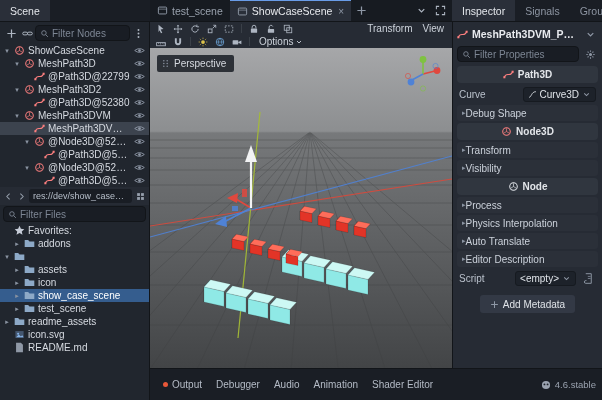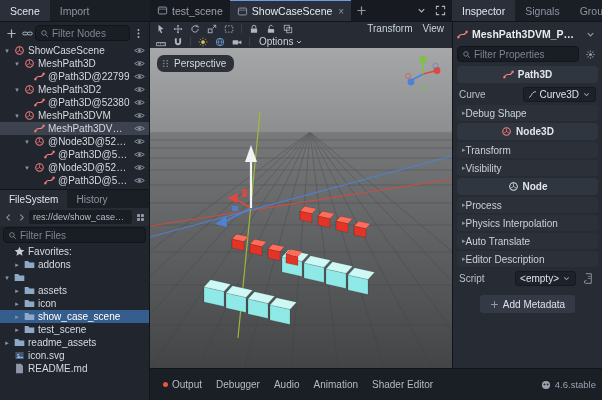--- a/index.html
+++ b/index.html
@@ -45,21 +45,21 @@
 
 .vp{position:absolute;left:150px;top:22px;width:302px;bottom:16px;background:#262b34;overflow:hidden}
 .vtr{height:13px;display:flex;align-items:center;gap:3px;padding:0 4px}
 .vicons{display:flex;align-items:center;gap:3px}
 .vicons .tbtn{width:14px;height:12px}
 .vicons .ic{width:10px;height:10px}
 .sep{width:1px;height:9px;background:#3a4048;margin:0 2px;display:inline-block}
 .vmenus{margin-left:auto;display:flex;gap:2px}
 .vmenu{font-size:10px;color:#ccd2da;padding:0 4px;display:flex;align-items:center;gap:2px;white-space:nowrap}
 .vp-canvas{position:absolute;top:26px;left:0;right:0;bottom:0}
-.persp{position:absolute;left:7px;top:7px;height:17px;display:flex;align-items:center;gap:4px;padding:0 8px 0 4px;border-radius:7px;background:rgba(25,29,36,.85);font-size:10px;color:#d6dae0}
+.persp{position:absolute;left:7px;top:7px;height:17px;display:flex;align-items:center;gap:4px;padding:0 8px 0 4px;border-radius:2px;background:rgba(25,29,36,.85);font-size:10px;color:#d6dae0}
 .persp .ic{width:9px;height:9px;color:#8a93a1}
 
 .insp{position:absolute;left:452px;top:22px;right:0;bottom:16px;background:#262b34;border-left:1px solid #121519;overflow:hidden;display:flex;flex-direction:column;padding:2px 4px}
 .insp-head{height:20px;flex:none;display:flex;align-items:center;gap:4px}
 .insp-head .name{flex:1;font-size:10.5px;font-weight:bold;color:#e8eaee;overflow:hidden;white-space:nowrap;text-overflow:ellipsis}
 .insp-filter{height:20px;flex:none;display:flex;align-items:center;gap:3px}
 .iitems{display:flex;flex-direction:column;gap:2px;margin-top:2px}
 .cat{height:17px;background:#30363f;border-radius:4px;display:flex;align-items:center;justify-content:center;gap:4px;font-size:10px;color:#e3e6ea;font-weight:bold}
 .sec{height:16px;background:#2b3039;border-radius:3px;display:flex;align-items:center;padding:0 5px;font-size:10px;color:#ccd2db}
 .sec .caret{font-size:7px;color:#8a93a1}
@@ -223,21 +223,20 @@
         <circle cx="11" cy="13" r="1.3" fill="currentColor"></circle>
       </symbol>
 </defs>
 </svg>
 
 <div class="app">
 
   <div class="topbar">
     <div class="ldt" id="ldt">
         <div class="dtab active">Scene</div>
-        <div class="dtab">Import</div>
       </div>
     <div class="stabs-wrap">
       <div class="stabs" id="stabs">
           <div class="stab">
             <svg class="ic c-dim">
               <use href="#scene"></use>
             </svg>
             <span>test_scene</span>
           </div>
           <div class="stab active">
@@ -423,24 +422,20 @@
           <svg class="ic c-red">
             <use href="#path3d"></use>
           </svg>
           <span class="tlabel">@Path3D@52393</span>
           <span class="tbtn eye" style="width:13px;height:12px">
             <svg class="ic eye">
               <use href="#eye"></use>
             </svg>
           </span>
         </div>
-      </div>
-    <div class="fs-tabs" id="fstabs">
-        <div class="fs-tab active">FileSystem</div>
-        <div class="fs-tab">History</div>
       </div>
     <div class="fs-path">
       <span class="tbtn" style="width:11px">
           <svg class="ic">
             <use href="#back"></use>
           </svg>
         </span>
       <span class="tbtn" style="width:11px">
           <svg class="ic">
             <use href="#forward"></use>

